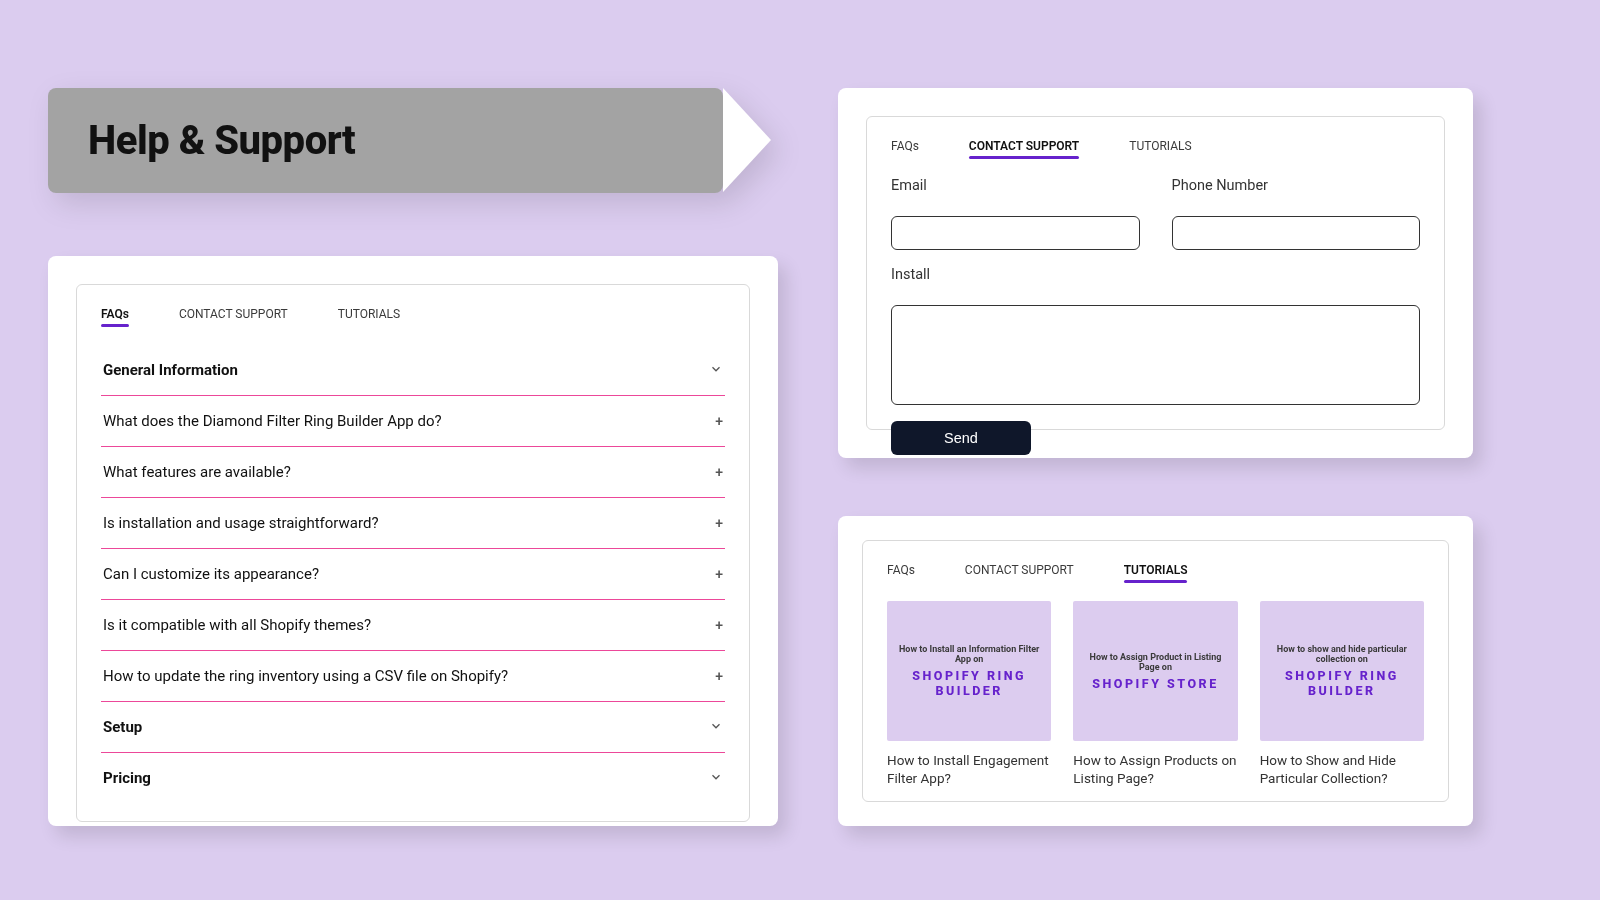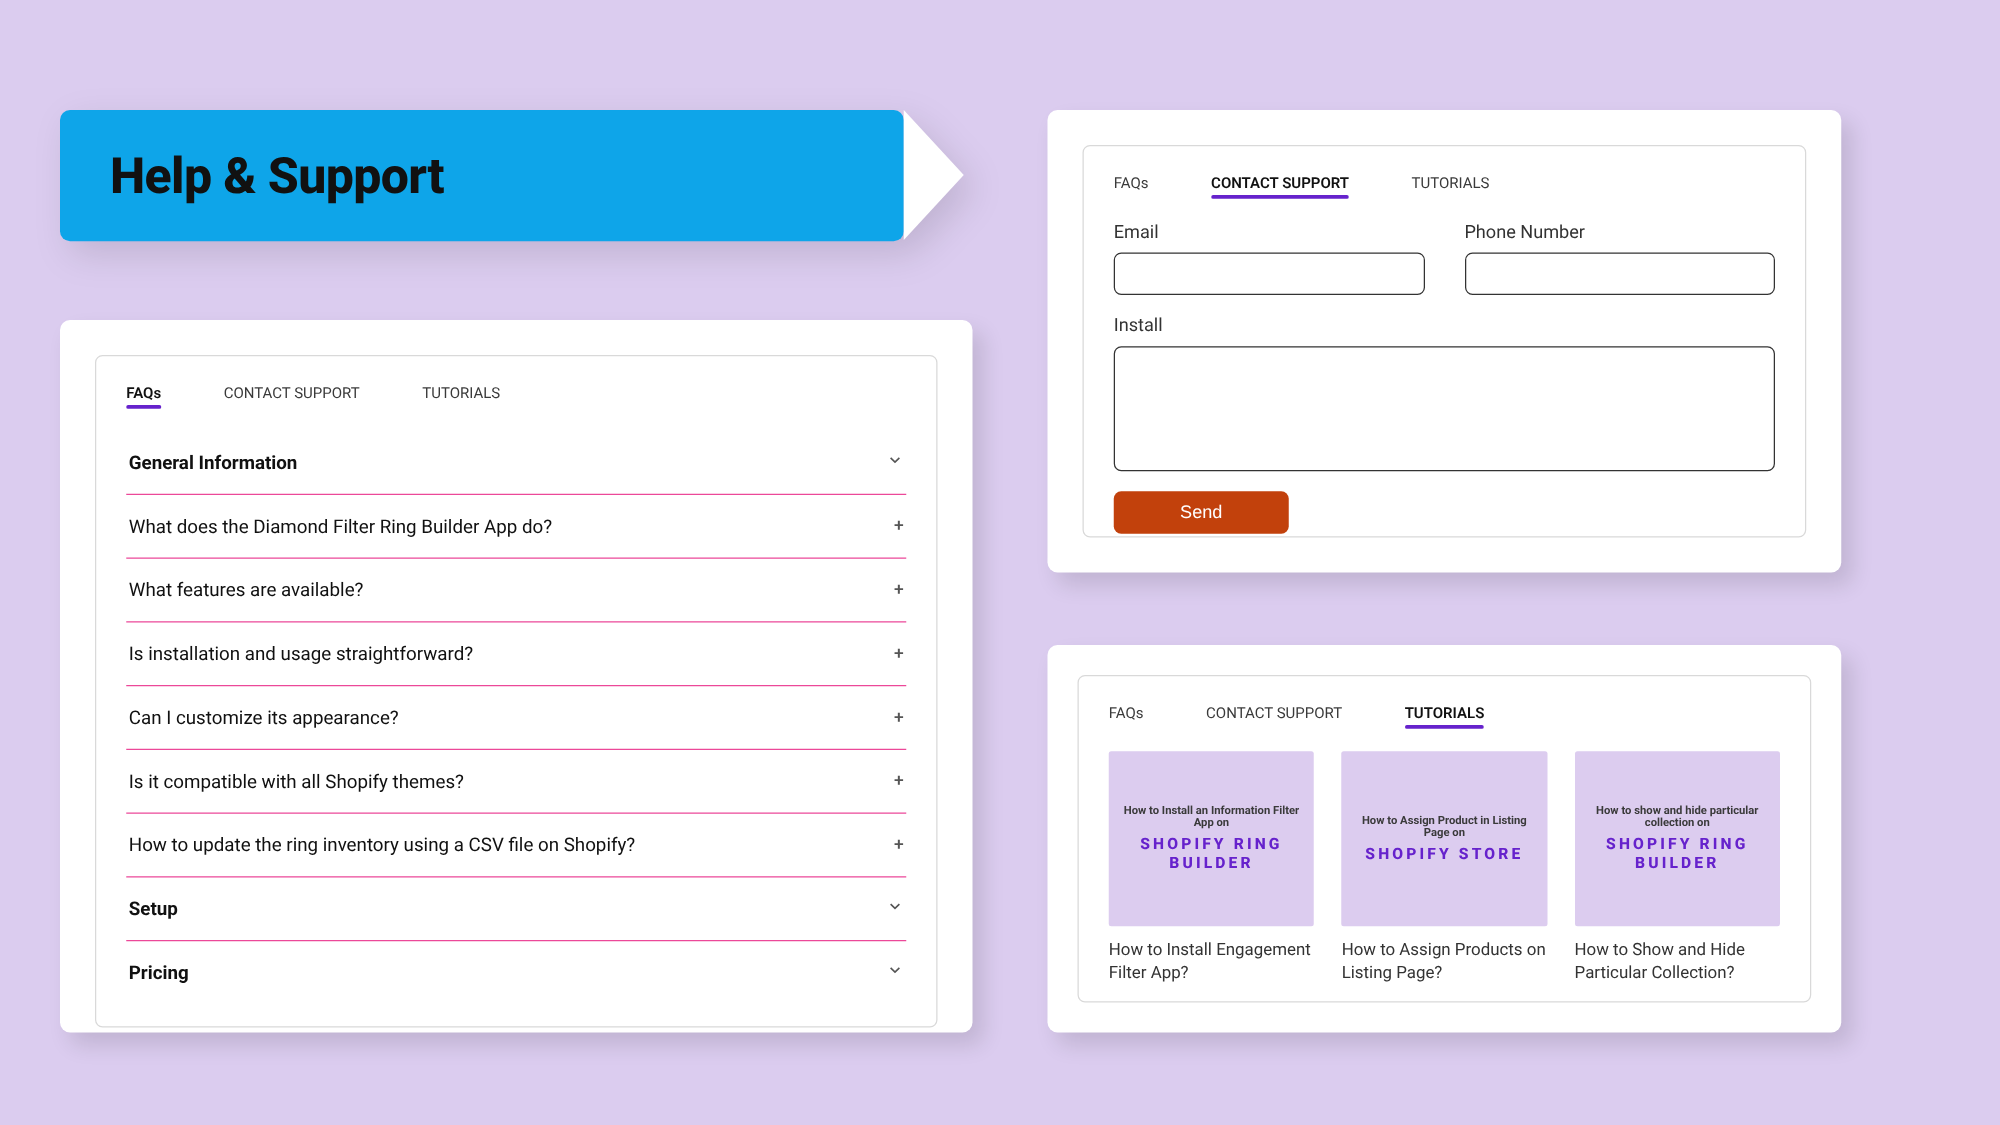--- a/index.html
+++ b/index.html
@@ -11,21 +11,21 @@
     overflow: hidden;
     color: #111;
   }
   .stage { position: relative; width: 1600px; height: 900px; }
 
   
   .hero {
     position: absolute;
     left: 48px; top: 88px;
     width: 675px; height: 105px;
-    background: #0ea5e9;
+    background: #a3a3a3;
     border-radius: 8px;
     filter: drop-shadow(8px 10px 14px rgba(0,0,0,.12));
     display: flex; align-items: center;
     padding-left: 40px;
   }
   .hero::after {
     content: "";
     position: absolute;
     right: -48px; top: 0;
     width: 0; height: 0;
@@ -80,32 +80,32 @@
   }
   .section-head { font-weight: 700; }
   .section-head:last-of-type, .faq-item:last-child { border-bottom: none; text-align: right; }
   .section-head .chev, .faq-item .plus { color: #555; font-size: 14px; }
   .section-head .chev svg { width: 14px; height: 14px; }
   .faq-item .q { font-weight: 400; }
   .faq-item .plus { font-weight: 500; }
 
   
   .form-row { display: flex; gap: 32px; margin-top: 6px; margin-bottom: 16px; }
-  .field { flex: 1; display: flex; flex-direction: column; gap: 8px; }
+  .field { flex: 1; display: flex; flex-direction: column; gap: 22px; }
   .field label { font-size: 14.5px; color: #333; }
   .field input, .field textarea {
     border: 1px solid #333; border-radius: 6px;
     padding: 8px 10px; font-size: 14px; font-family: inherit;
     background: #fff;
   }
   .field input { height: 34px; }
   .msg textarea { height: 100px; resize: none; }
   .send-btn {
     margin-top: 16px;
-    background: #c2410c; color: #fff;
+    background: #0f172a; color: #fff;
     border: none; border-radius: 6px;
     width: 140px; height: 34px;
     font-size: 14.5px; cursor: pointer;
   }
 
   
   .tut-grid { display: flex; gap: 22px; margin-top: 14px; }
   .tut { flex: 1; display: flex; flex-direction: column; gap: 10px; cursor: pointer; }
   .thumb {
     background: #dcccef; height: 140px; border-radius: 2px;

